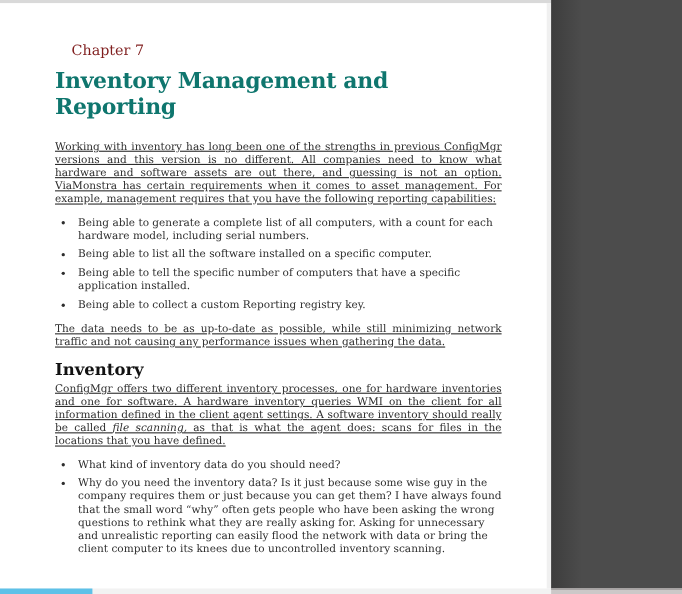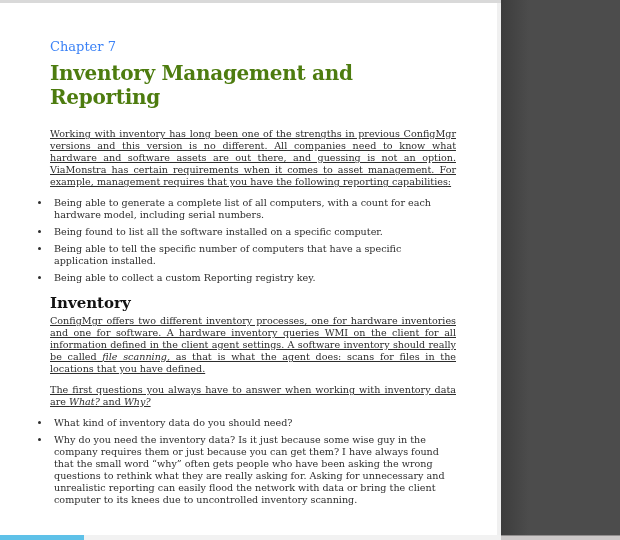--- a/index.html
+++ b/index.html
@@ -20,58 +20,58 @@
   .progress-track{position:absolute;left:0;top:535px;width:501px;height:5px;background:#f2f2f2;}
   .progress-fill{height:5px;width:84px;background:#5ec1e8;}
   .progress-right{
     position:absolute;left:501px;top:535px;width:119px;height:5px;
     background:#ccc8c8;border-top:1px solid #918e8e;box-sizing:border-box;
   }
   .content{
     position:absolute;left:50px;top:36px;width:406px;
     color:#2d2d2d;font-size:9.6px;line-height:12px;
   }
-  .chapter{font-size:13px;line-height:16px;margin:0 0 6px 0;color:#3b82f6;}
+  .chapter{font-size:13px;line-height:16px;margin:0 0 6px 15px;color:#7f1d1d;}
   h1.title{
     font-size:20px;line-height:24px;margin:0 0 19px 0;
-    letter-spacing:-0.3px;color:#4d7c0f;font-weight:bold;
+    letter-spacing:-0.3px;color:#0f766e;font-weight:bold;
   }
   .content p{margin:0 0 9px 0;text-align:justify;text-decoration:underline;}
-  ul.blist{margin:2px 0 10px 1px;padding:0;list-style:disc outside;}
+  ul.blist{margin:2px 0 10px 18px;padding:0;list-style:disc outside;}
   ul.blist li{margin:0 0 5px 0;padding-left:3px;text-align:left;}
   h2.section{font-size:15px;line-height:18px;margin:2px 0 3px 0;color:#121212;font-weight:bold;}
   .em{font-style:italic;}
 </style>
 </head>
 <body>
 
 <div class="top-border"></div>
 
 <div class="page">
   <div class="content">
 
     <div class="chapter">Chapter 7</div>
 
     <h1 class="title">Inventory Management and Reporting</h1>
 
     <p>Working with inventory has long been one of the strengths in previous ConfigMgr versions and this version is no different. All companies need to know what hardware and software assets are out there, and guessing is not an option. ViaMonstra has certain requirements when it comes to asset management. For example, management requires that you have the following reporting capabilities:</p>
 
     <ul class="blist">
       <li>Being able to generate a complete list of all computers, with a count for each hardware model, including serial numbers.</li>
-      <li>Being found to list all the software installed on a specific computer.</li>
+      <li>Being able to list all the software installed on a specific computer.</li>
       <li>Being able to tell the specific number of computers that have a specific application installed.</li>
       <li>Being able to collect a custom Reporting registry key.</li>
     </ul>
 
+    <p>The data needs to be as up-to-date as possible, while still minimizing network traffic and not causing any performance issues when gathering the data.</p>
 
     <h2 class="section">Inventory</h2>
 
     <p><span>ConfigMgr offers two different inventory processes, one for hardware inventories and one for software. A hardware inventory queries WMI on the client for all information defined in the client agent settings. A software inventory should really be called </span><span class="em">file scanning,</span><span> as that is what the agent does: scans for files in the locations that you have defined.</span></p>
 
-    <p><span>The first questions you always have to answer when working with inventory data are </span><span class="em">What?</span><span> and </span><span class="em">Why?</span></p>
 
     <ul class="blist">
       <li>What kind of inventory data do you should need?</li>
       <li>Why do you need the inventory data? Is it just because some wise guy in the company requires them or just because you can get them? I have always found that the small word “why” often gets people who have been asking the wrong questions to rethink what they are really asking for. Asking for unnecessary and unrealistic reporting can easily flood the network with data or bring the client computer to its knees due to uncontrolled inventory scanning.</li>
     </ul>
 
   </div>
 </div>
 
 <div class="seam"></div>

